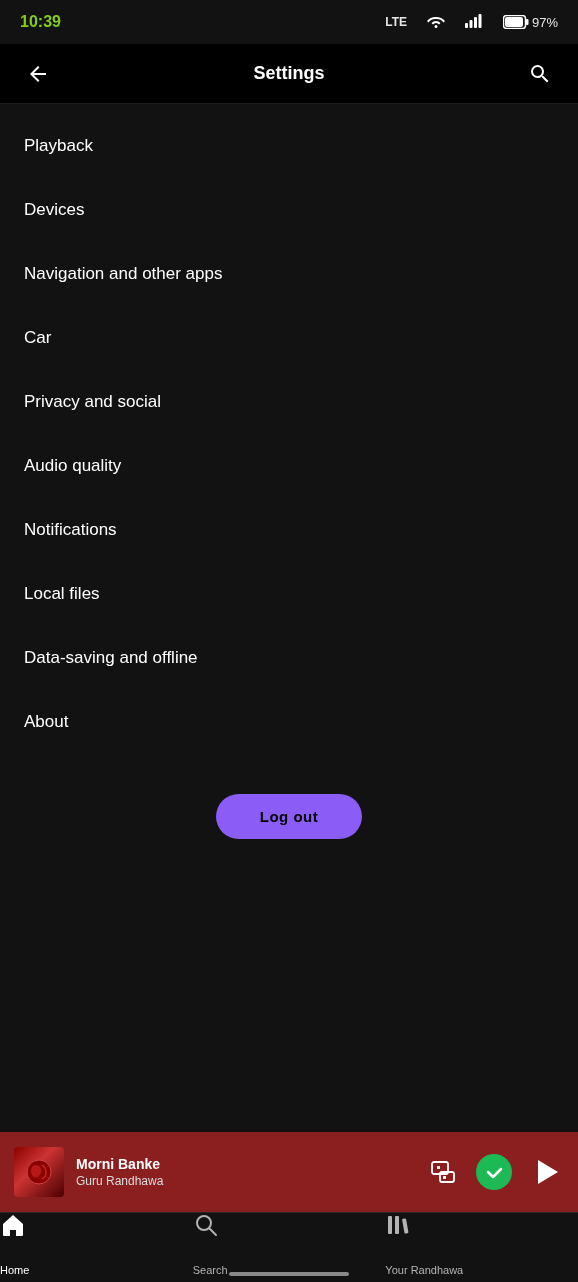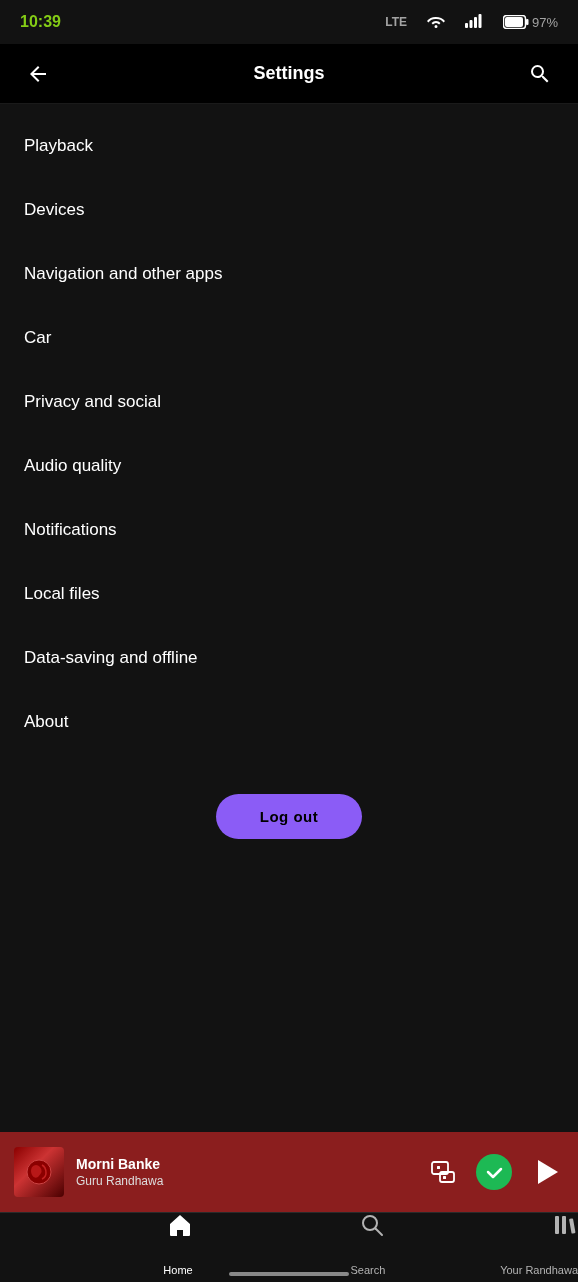--- a/index.html
+++ b/index.html
@@ -25,21 +25,21 @@
     .status-time {
       font-size: 16px;
       font-weight: 700;
       color: #84cc16;
     }
     .status-icons {
       display: flex;
       align-items: center;
       gap: 20px;
       font-size: 13px;
-      color: #a3a3a3;
+      color: #e5e5e5;
     }
 
     
     .header {
       height: 60px;
       background: #000000;
       display: flex;
       align-items: center;
       justify-content: space-between;
       padding: 0 20px;
@@ -190,21 +190,21 @@
       background: #121212;
       border-top: 1px solid #2a2a2a;
       display: flex;
       align-items: center;
       justify-content: space-around;
       padding-bottom: 8px;
     }
     .nav-item {
       display: flex;
       flex-direction: column;
-      align-items: flex-end;
+      align-items: flex-start;
       gap: 20px;
       cursor: pointer;
       flex: 1;
     }
     .nav-icon {
       font-size: 24px;
       color: #b3b3b3;
     }
     .nav-label {
       font-size: 11px;

